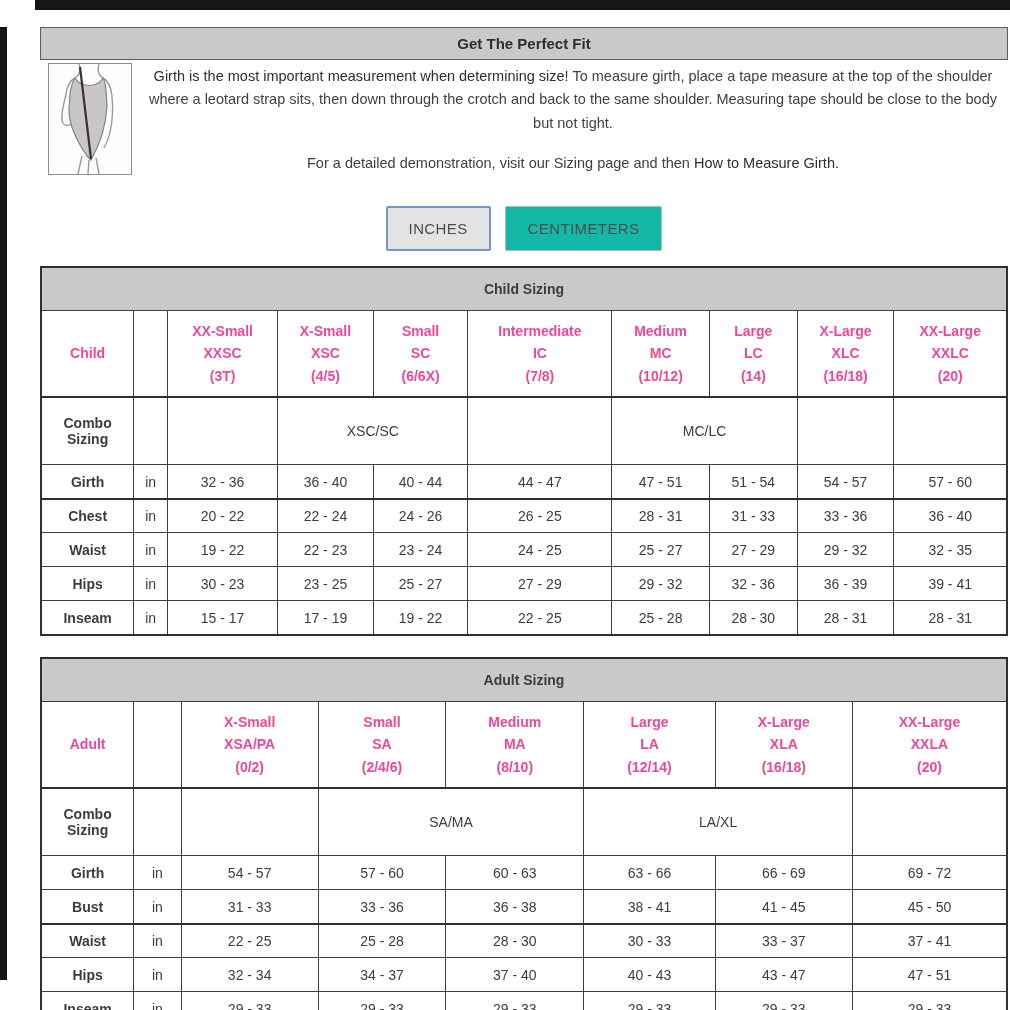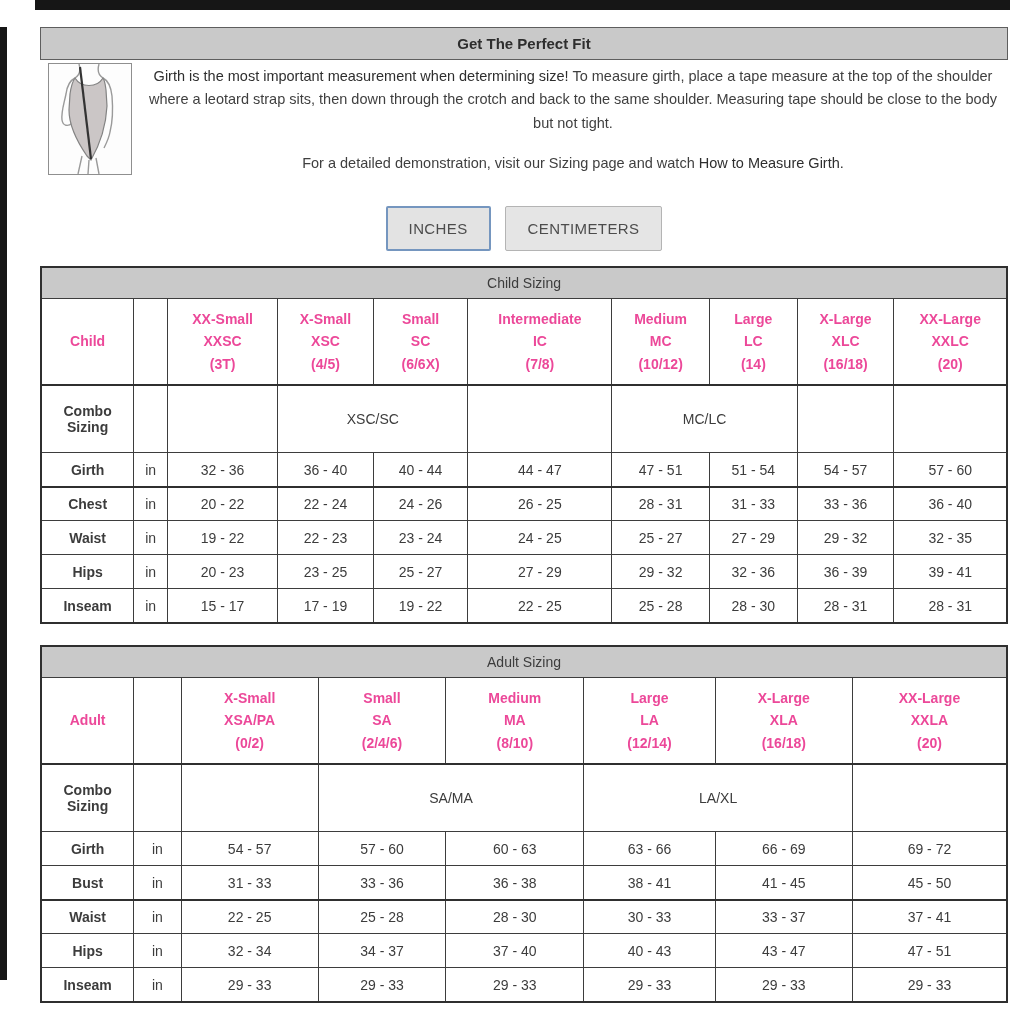--- a/index.html
+++ b/index.html
@@ -25,37 +25,37 @@
     flex:none; width:84px; height:112px; margin-left:8px;
     border:1px solid #8f8f8f; background:#fdfdfd;
   }
   .intro-text { flex:1; text-align:center; padding:2px 6px 0 12px; font-size:14.5px; line-height:1.62; }
   .intro-text .b, .demo-line .b { font-weight:normal; color:#2e2e2e; }
   .demo-line { margin-top:17px; }
 
   .unit-row { margin-top:30px; text-align:center; }
   button.unit {
     font-family:"Liberation Sans", sans-serif; font-size:15px; color:#4c4c4c;
-    background:#e5e5e5; border:1px solid #b4b4b4; padding:13px 22px;
+    background:#14b8a6; border:1px solid #b4b4b4; padding:13px 22px;
     margin:0 5px; letter-spacing:0.4px; cursor:pointer; border-radius:2px;
   }
   button.unit.active { background:#e3e3e3; border:2px solid #7596bf; padding:12px 21px; }
 
   .guide-note { margin-top:22px; text-align:center; font-size:14px; color:#4a4a4a; }
 
   table.sizing { width:100%; border-collapse:collapse; table-layout:fixed; border:2px solid #2f2f2f; }
   #child-table { margin-top:15px; }
   #adult-table { margin-top:21px;padding-left:28px; }
   table.sizing th, table.sizing td {
     border:1px solid #3d3d3d; text-align:center; vertical-align:middle;
     font-size:14px; color:#3c3c3c; padding:6px 2px; overflow:hidden;
   }
   th.tbl-title {
-    background:#c9c9c9; font-weight:normal; font-size:14.5px; color:#2c2c2c;
-    height:32px; padding:4px 2px; border-bottom:2px solid #2f2f2f;
+    background:#c9c9c9; font-weight:bold; font-size:14.5px; color:#2c2c2c;
+    height:44px; padding:4px 2px; border-bottom:2px solid #2f2f2f;
   }
   tr.hdr-row td { font-weight:bold; line-height:1.6; padding:8px 2px; border-bottom:2px solid #2f2f2f; height:86px; color:#ec4899; }
   tr.combo-row td { height:68px; }
   tr.data-row td { height:34px; }
   td.lbl { font-weight:bold; color:#2f2f2f; }
   tr.thick-bottom td { border-bottom:2px solid #2f2f2f; }
   td.thick-left { border-left:2px solid #2f2f2f; }
 </style>
 </head>
 <body>
@@ -80,21 +80,21 @@
 
         <path d="M31,3 L42,95" fill="none" stroke="#333333" stroke-width="2.2"></path>
       </svg>
     </div>
     <div class="intro-text">
       <div>
         <span class="b">Girth is the most important measurement when determining size!</span>
         <span>To measure girth, place a tape measure at the top of the shoulder where a leotard strap sits, then down through the crotch and back to the same shoulder. Measuring tape should be close to the body but not tight.</span>
       </div>
       <div class="demo-line">
-        <span>For a detailed demonstration, visit our Sizing page and watch </span><span class="b">How to Measure Girth.</span>
+        <span>For a detailed demonstration, visit our Sizing page and then </span><span class="b">How to Measure Girth.</span>
       </div>
     </div>
   </div>
 
   <div class="unit-row">
     <button class="unit active">INCHES</button>
     <button class="unit">CENTIMETERS</button>
   </div>
 
 
@@ -201,21 +201,21 @@
           <td>23 - 24</td>
           <td>24 - 25</td>
           <td>25 - 27</td>
           <td>27 - 29</td>
           <td>29 - 32</td>
           <td>32 - 35</td>
         </tr>
         <tr class="data-row">
           <td class="lbl">Hips</td>
           <td>in</td>
-          <td>20 - 23</td>
+          <td>30 - 23</td>
           <td>23 - 25</td>
           <td>25 - 27</td>
           <td>27 - 29</td>
           <td>29 - 32</td>
           <td>32 - 36</td>
           <td>36 - 39</td>
           <td>39 - 41</td>
         </tr>
         <tr class="data-row">
           <td class="lbl">Inseam</td>

